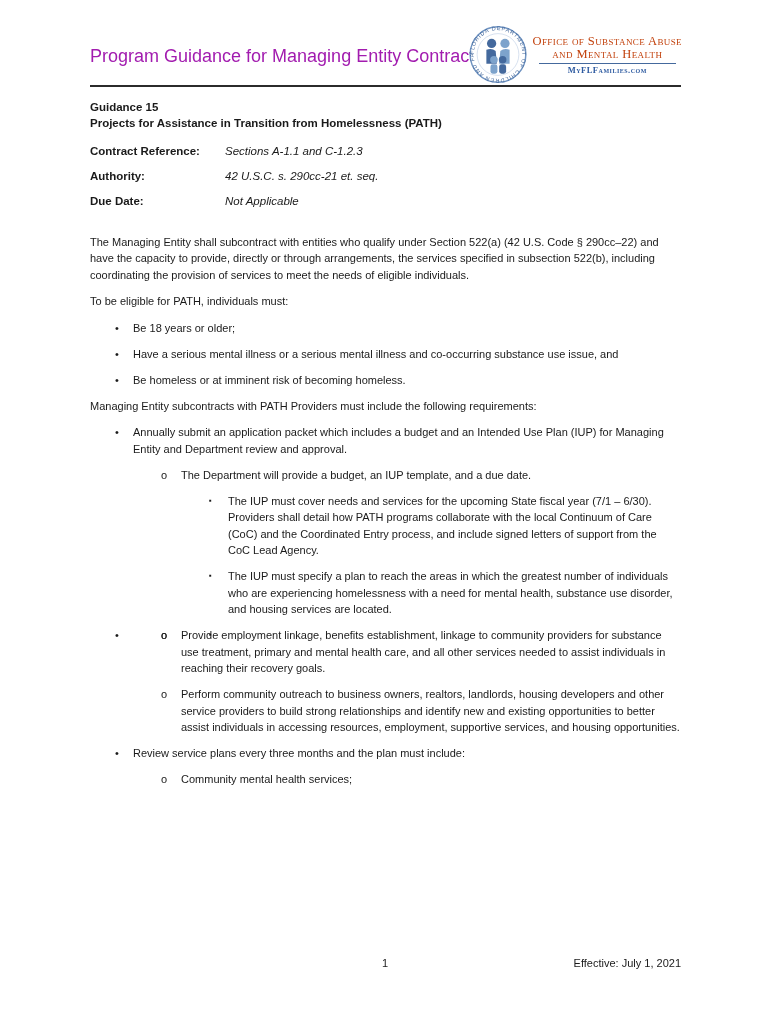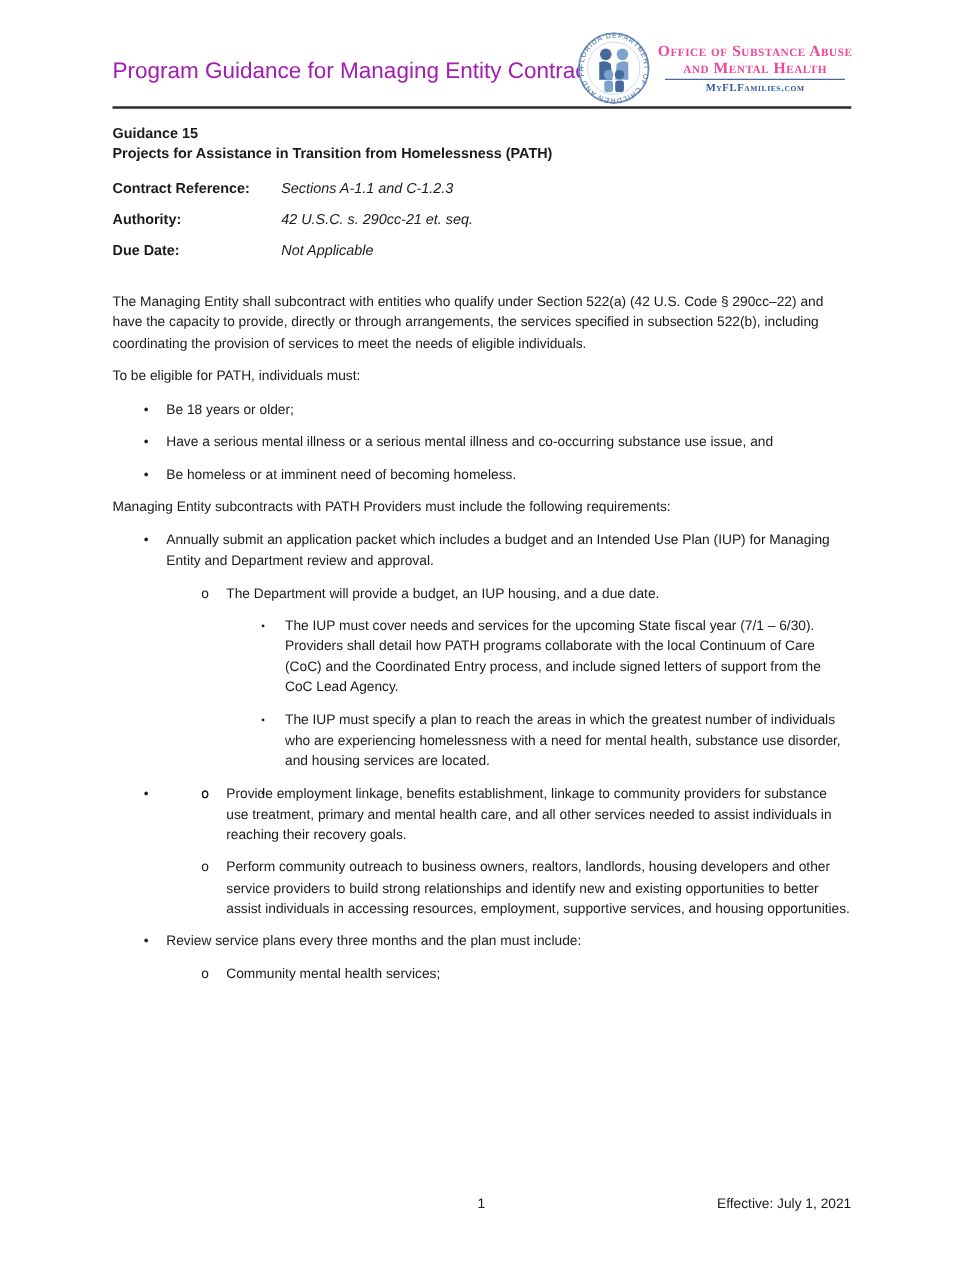--- a/index.html
+++ b/index.html
@@ -22,24 +22,24 @@
   }
   .logo {
     position:absolute; right:88px; top:24px;
     display:flex; align-items:center; gap:6px;
   }
   .seal { width:58px; height:61px; }
   .wordmark { text-align:center; }
   .wordmark .office {
     font-family:"Liberation Serif","DejaVu Serif",serif;
     font-variant:small-caps;
-    font-weight:700;
+    font-weight:400;
     font-size:12.5px; line-height:13px;
     letter-spacing:0.4px;
-    color:#ec4899;
+    color:#c2410c;
     white-space:nowrap;
   }
   .wordmark-rule { border-top:1.5px solid #44699d; margin:2px 6px 1px 6px; }
   .wordmark .site {
     font-family:"Liberation Serif","DejaVu Serif",serif;
     font-variant:small-caps;
     font-weight:700;
     font-size:8.5px; letter-spacing:0.5px;
     color:#2d5aa0;
   }
@@ -127,32 +127,32 @@
     <div class="li li-1">
       <span class="b">•</span>
       <span>Be 18 years or older;</span>
     </div>
     <div class="li li-1">
       <span class="b">•</span>
       <span>Have a serious mental illness or a serious mental illness and co-occurring substance use issue, and</span>
     </div>
     <div class="li li-1">
       <span class="b">•</span>
-      <span>Be homeless or at imminent need of becoming homeless.</span>
+      <span>Be homeless or at imminent risk of becoming homeless.</span>
     </div>
 
     <p class="para">Managing Entity subcontracts with PATH Providers must include the following requirements:</p>
 
     <div class="li li-1">
       <span class="b">•</span>
       <span>Annually submit an application packet which includes a budget and an Intended Use Plan (IUP) for Managing Entity and Department review and approval.</span>
     </div>
     <div class="li li-2">
       <span class="b">o</span>
-      <span>The Department will provide a budget, an IUP housing, and a due date.</span>
+      <span>The Department will provide a budget, an IUP template, and a due date.</span>
     </div>
     <div class="li li-3">
       <span class="b">▪</span>
       <span>The IUP must cover needs and services for the upcoming State fiscal year (7/1 – 6/30). Providers shall detail how PATH programs collaborate with the local Continuum of Care (CoC) and the Coordinated Entry process, and include signed letters of support from the CoC Lead Agency.</span>
     </div>
     <div class="li li-3">
       <span class="b">▪</span>
       <span>The IUP must specify a plan to reach the areas in which the greatest number of individuals who are experiencing homelessness with a need for mental health, substance use disorder, and housing services are located.</span>
     </div>
     <div class="li li-3">

